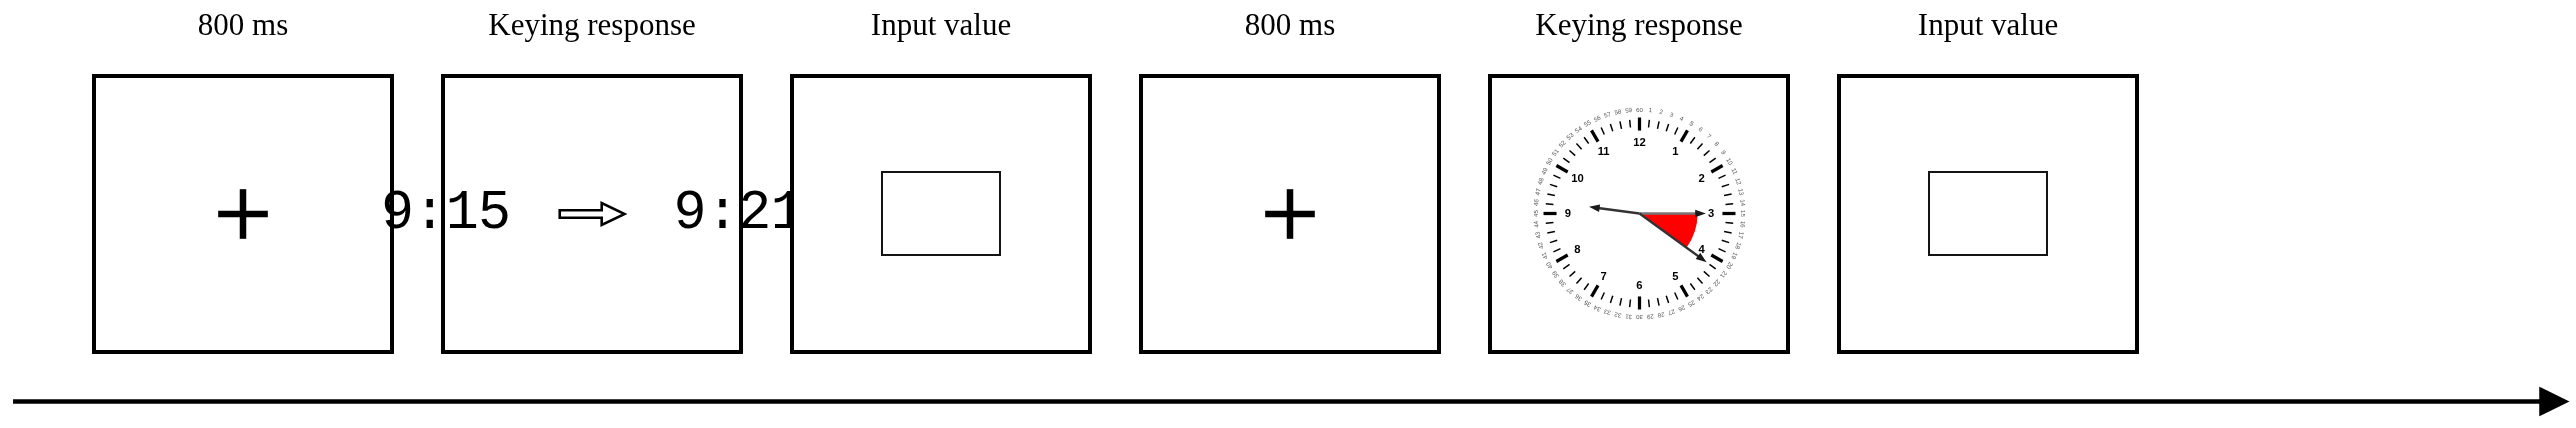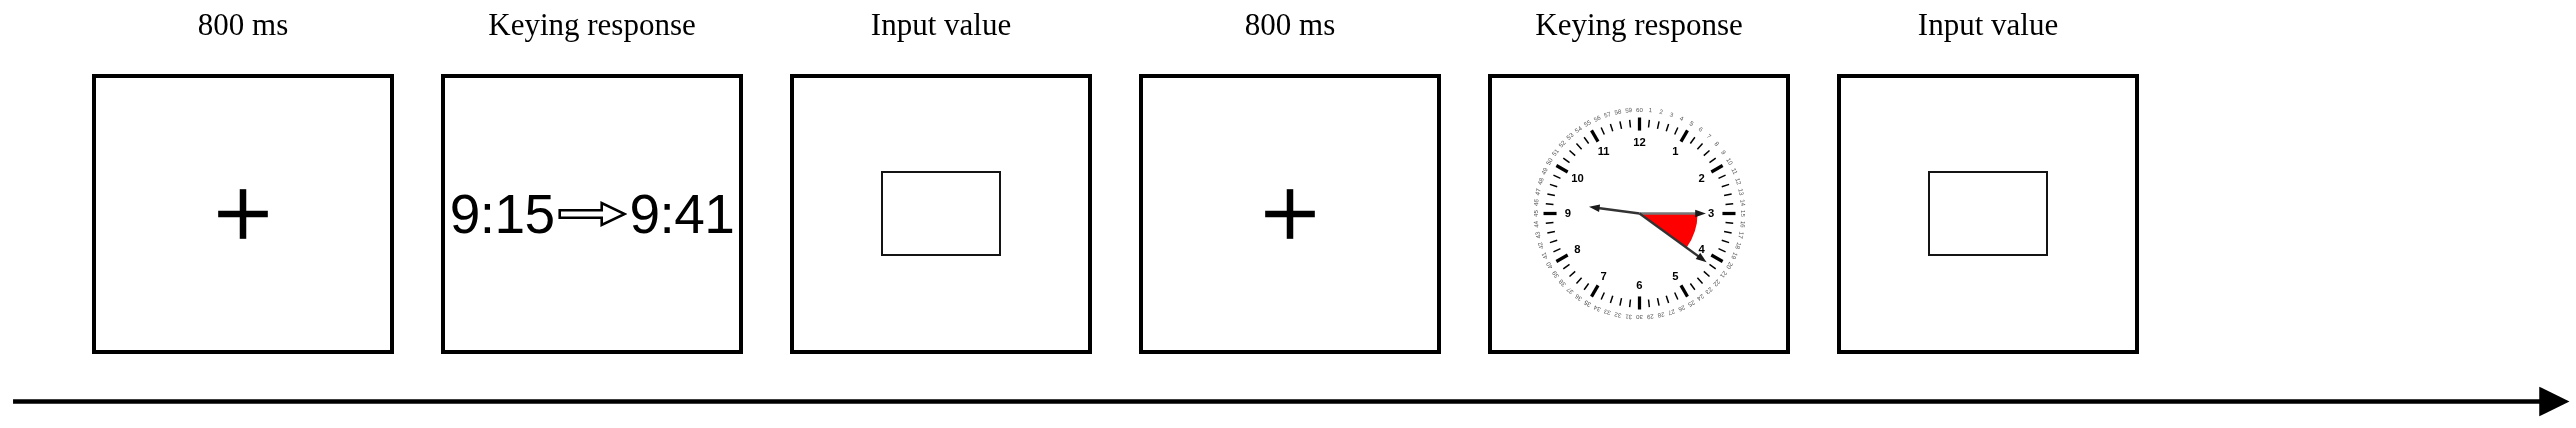--- a/index.html
+++ b/index.html
@@ -23,23 +23,24 @@
     box-sizing: border-box; width: 302px; height: 280px;
     border: 4.7px solid #000000; background: #ffffff;
     display: flex; align-items: center; justify-content: center;
   }
   .inner-rect {
     box-sizing: border-box; width: 120px; height: 85px;
     border: 2.4px solid #141414; background: #ffffff;
   }
   .keying {
     display: flex; align-items: center; justify-content: center;
-    font-family: Liberation Sans, sans-serif;
+    font-family: Liberation Mono, monospace;
     font-size: 55px; letter-spacing: -0.6px; color: #000000;
     white-space: nowrap;
+    gap: 44px;
   }
   .keying .arrow-wrap { margin: 0 3px; display: flex; align-items: center; }
   .timeline { position: absolute; left: 0; top: 374px; }
 </style>
 </head>
 <body>
 
 <div class="figure">
   <div class="panels" id="panels">
       <div class="panel">
@@ -54,21 +55,21 @@
       <div class="panel">
         <div class="panel-label">Keying response</div>
         <div class="screen">
           <div class="keying">
             <span>9:15</span>
             <span class="arrow-wrap">
               <svg width="69" height="30" viewBox="0 0 120 52">
                 <path d="M3 19.5 L76 19.5 L76 7 L116 26 L76 45 L76 32.5 L3 32.5 Z" fill="#ffffff" stroke="#000000" stroke-width="4.5" stroke-linejoin="miter"></path>
               </svg>
             </span>
-            <span>9:41</span>
+            <span>9:21</span>
           </div>
         </div>
       </div>
       <div class="panel">
         <div class="panel-label">Input value</div>
         <div class="screen">
           <div class="inner-rect"></div>
         </div>
       </div>
       <div class="panel">

